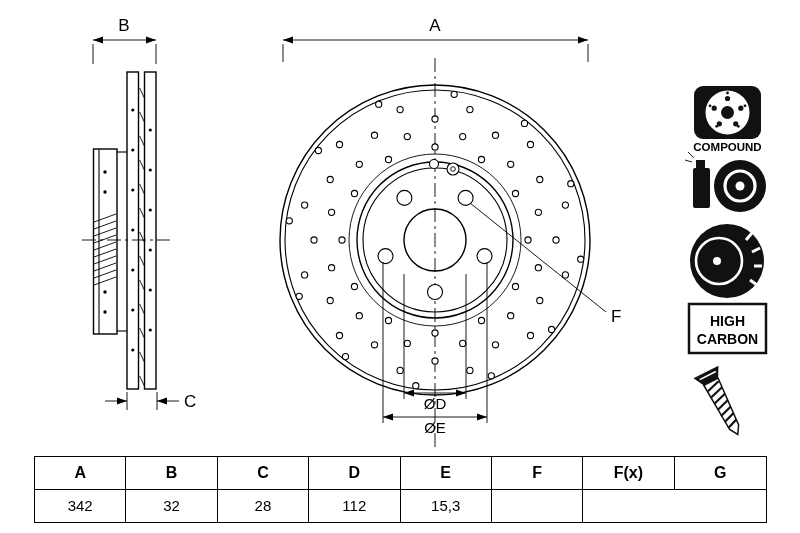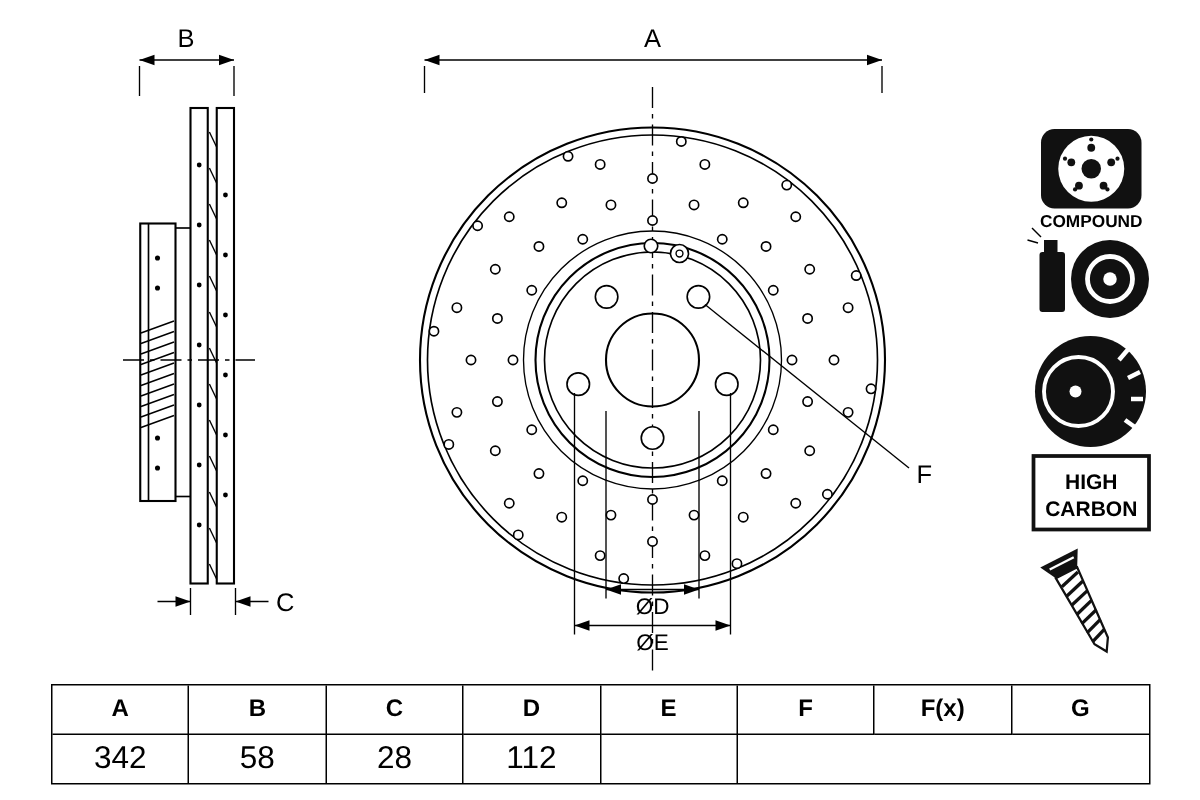--- a/index.html
+++ b/index.html
@@ -20,21 +20,21 @@
   .hc-txt{font-size:14px;font-weight:bold;}
   .blk{fill:#111;stroke:none;}
   .wht{fill:#fff;stroke:none;}
   .wln{stroke:#fff;fill:none;}
   
   .spec-table{position:absolute;left:34px;top:456px;width:733px;height:67px;
       display:grid;grid-template-columns:repeat(8,1fr);grid-template-rows:1fr 1fr;
       border:1.5px solid #000;box-sizing:border-box;background:#fff;}
   .spec-table > div{display:flex;align-items:center;justify-content:center;
       border-right:1.5px solid #000;border-bottom:1.5px solid #000;
-      font-size:21px;box-sizing:border-box;color:#000;}
+      font-size:15px;box-sizing:border-box;color:#000;}
   .spec-table > div:nth-child(8n){border-right:none;}
   .spec-table > div:nth-child(n+9){border-bottom:none;}
   .spec-table .th{font-weight:bold;font-size:16px;}
 </style>
 </head>
 <body>
 
 <div class="stage">
 
 <svg width="800" height="455" viewBox="0 0 800 455">
@@ -298,19 +298,20 @@
 <div class="spec-table">
   <div class="th">A</div>
   <div class="th">B</div>
   <div class="th">C</div>
   <div class="th">D</div>
   <div class="th">E</div>
   <div class="th">F</div>
   <div class="th">F(x)</div>
   <div class="th">G</div>
   <div class="td">342</div>
-  <div class="td">58</div>
+  <div class="td">32</div>
   <div class="td">28</div>
   <div class="td">112</div>
+  <div class="td">15,3</div>
   <div class="td"></div>
 </div>
 
 </div>
 
 </body></html>

